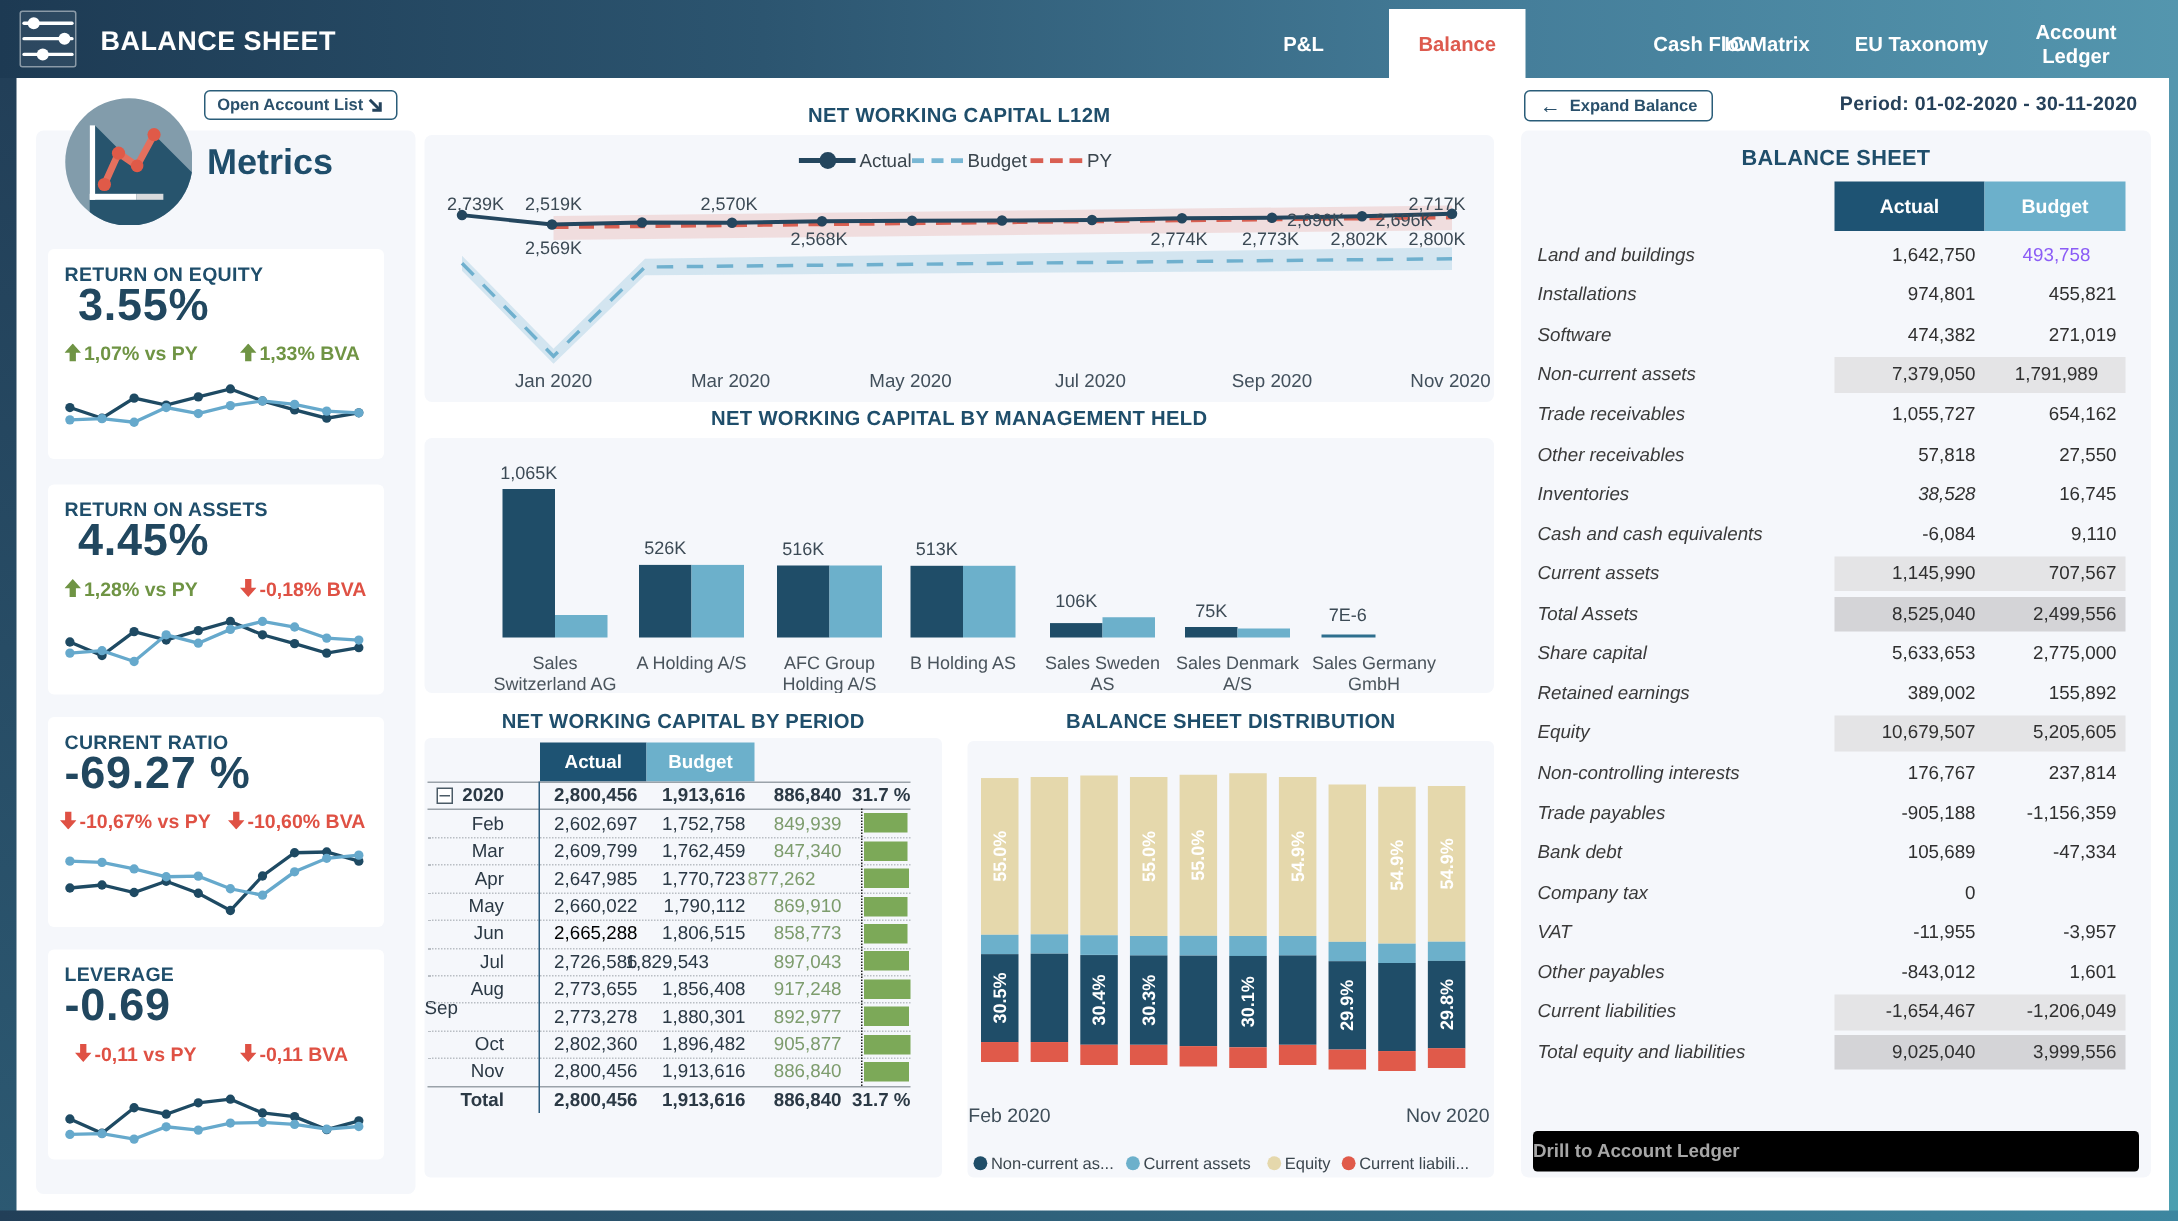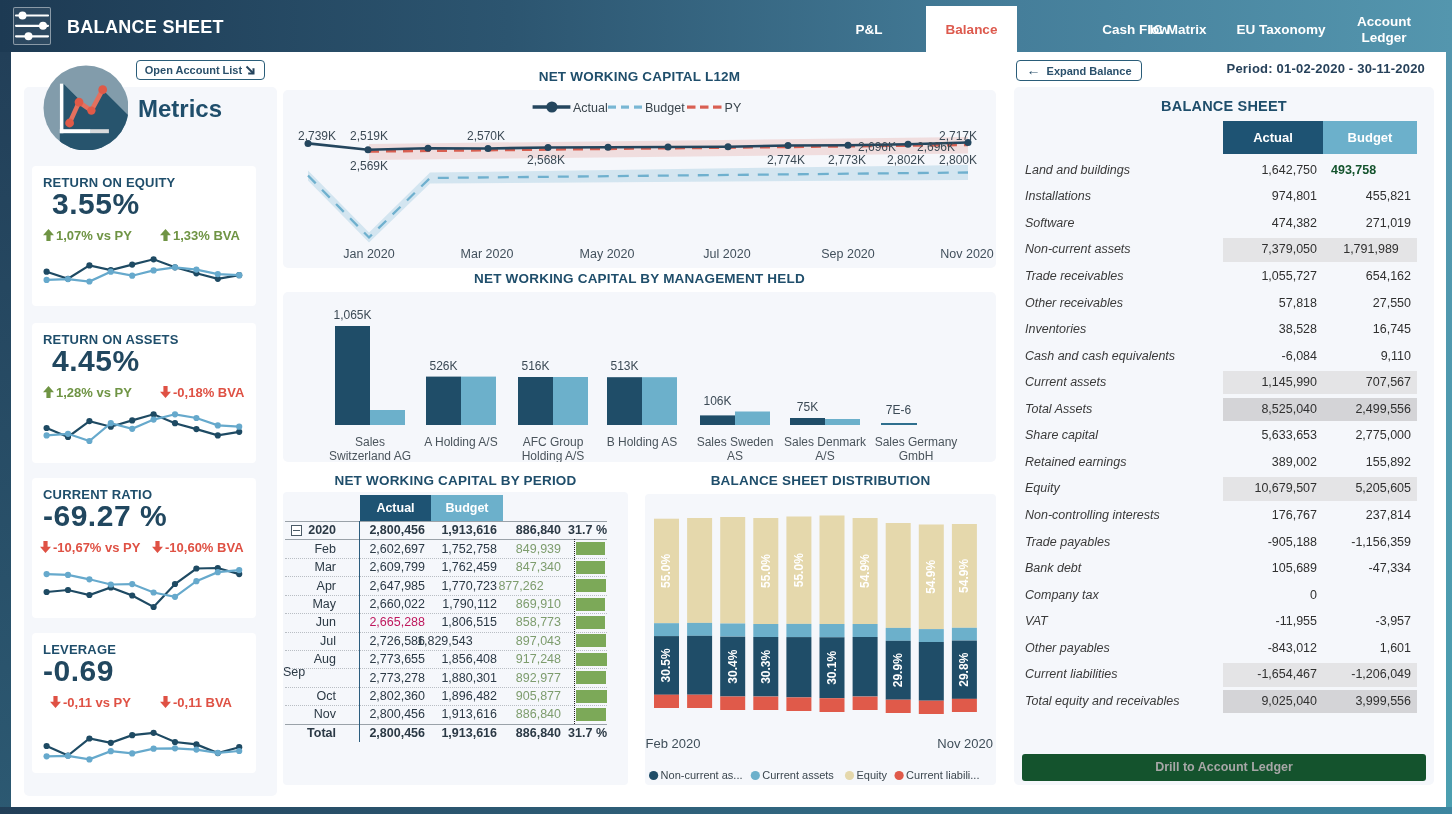--- a/index.html
+++ b/index.html
@@ -330,21 +330,21 @@
 <div class="abs num" style="left:481px;top:578.5px;width:80px;text-align:center;font-size:12.5px;font-weight:normal;color:#7d9c6d;">877,262</div>
 <div class="abs" style="left:575.5px;top:579.1px;width:30.2px;height:13px;background:#7ca958;"></div>
 <div class="abs" style="left:285px;top:576.3px;width:322px;height:0;border-top:1px dotted #b9bec4;"></div>
 <div class="abs num" style="left:283px;top:596.9px;width:53px;text-align:right;font-size:12.5px;font-weight:normal;color:#2b3945;">May</div>
 <div class="abs num" style="left:345px;top:596.9px;width:80px;text-align:right;font-size:12.5px;font-weight:normal;color:#2b3945;">2,660,022</div>
 <div class="abs num" style="left:417px;top:596.9px;width:80px;text-align:right;font-size:12.5px;font-weight:normal;color:#2b3945;">1,790,112</div>
 <div class="abs num" style="left:481px;top:596.9px;width:80px;text-align:right;font-size:12.5px;font-weight:normal;color:#7d9c6d;">869,910</div>
 <div class="abs" style="left:575.5px;top:597.5px;width:29.9px;height:13px;background:#7ca958;"></div>
 <div class="abs" style="left:285px;top:594.7px;width:322px;height:0;border-top:1px dotted #b9bec4;"></div>
 <div class="abs num" style="left:283px;top:615.3px;width:53px;text-align:right;font-size:12.5px;font-weight:normal;color:#2b3945;">Jun</div>
-<div class="abs num" style="left:345px;top:615.3px;width:80px;text-align:right;font-size:12.5px;font-weight:normal;color:#be185d;">2,665,288</div>
+<div class="abs num" style="left:345px;top:615.3px;width:80px;text-align:right;font-size:12.5px;font-weight:normal;color:#000000;">2,665,288</div>
 <div class="abs num" style="left:417px;top:615.3px;width:80px;text-align:right;font-size:12.5px;font-weight:normal;color:#2b3945;">1,806,515</div>
 <div class="abs num" style="left:481px;top:615.3px;width:80px;text-align:right;font-size:12.5px;font-weight:normal;color:#7d9c6d;">858,773</div>
 <div class="abs" style="left:575.5px;top:615.9px;width:29.6px;height:13px;background:#7ca958;"></div>
 <div class="abs" style="left:285px;top:613.1px;width:322px;height:0;border-top:1px dotted #b9bec4;"></div>
 <div class="abs num" style="left:283px;top:633.7px;width:53px;text-align:right;font-size:12.5px;font-weight:normal;color:#2b3945;">Jul</div>
 <div class="abs num" style="left:345px;top:633.7px;width:80px;text-align:right;font-size:12.5px;font-weight:normal;color:#2b3945;">2,726,586</div>
 <div class="abs num" style="left:417px;top:633.7px;width:80px;font-size:12.5px;font-weight:normal;color:#2b3945;">1,829,543</div>
 <div class="abs num" style="left:481px;top:633.7px;width:80px;text-align:right;font-size:12.5px;font-weight:normal;color:#7d9c6d;">897,043</div>
 <div class="abs" style="left:575.5px;top:634.3px;width:30.9px;height:13px;background:#7ca958;"></div>
 <div class="abs" style="left:285px;top:631.5px;width:322px;height:0;border-top:1px dotted #b9bec4;"></div>
@@ -449,39 +449,39 @@
     <text x="261.1" y="285.3" font-size="11" fill="#3b464e">Current liabili...</text>
   </svg>
 <div class="btn" style="left:1016px;top:60px;width:126px;height:21px;"><span style="font-size:14px;line-height:0;position:relative;top:-1px;">←</span>&nbsp;&nbsp;Expand Balance</div>
 <div class="abs num" style="left:1125px;top:61px;width:300px;text-align:right;font-size:13px;font-weight:bold;color:#26415a;letter-spacing:0.2px;">Period: 01-02-2020 - 30-11-2020</div>
 <div class="panel" style="left:1014px;top:87px;width:420px;height:698px;"></div>
 <div class="charttitle" style="left:1014px;top:98px;width:420px;font-size:14.5px;">BALANCE SHEET</div>
 <div class="abs" style="left:1223px;top:121px;width:100px;height:33px;background:#1e5373;color:#fff;font-size:13px;font-weight:bold;text-align:center;line-height:33px;">Actual</div>
 <div class="abs" style="left:1323px;top:121px;width:94px;height:33px;background:#6cb0cb;color:#fff;font-size:13px;font-weight:bold;text-align:center;line-height:33px;">Budget</div>
 <div class="abs" style="left:1025px;top:162.8px;font-size:12.5px;font-style:italic;color:#3a3a3a;">Land and buildings</div>
 <div class="abs num" style="left:1237px;top:162.8px;width:80px;text-align:right;font-size:12.5px;color:#303030;">1,642,750</div>
-<div class="abs num" style="left:1331px;top:162.8px;width:80px;text-align:left;font-size:12.5px;color:#14532d;font-weight:bold;">493,758</div>
+<div class="abs num" style="left:1331px;top:162.8px;width:80px;text-align:center;font-size:12.5px;color:#8b5cf6;">493,758</div>
 <div class="abs" style="left:1025px;top:189.3px;font-size:12.5px;font-style:italic;color:#3a3a3a;">Installations</div>
 <div class="abs num" style="left:1237px;top:189.3px;width:80px;text-align:right;font-size:12.5px;color:#303030;">974,801</div>
 <div class="abs num" style="left:1331px;top:189.3px;width:80px;text-align:right;font-size:12.5px;color:#303030;">455,821</div>
 <div class="abs" style="left:1025px;top:215.9px;font-size:12.5px;font-style:italic;color:#3a3a3a;">Software</div>
 <div class="abs num" style="left:1237px;top:215.9px;width:80px;text-align:right;font-size:12.5px;color:#303030;">474,382</div>
 <div class="abs num" style="left:1331px;top:215.9px;width:80px;text-align:right;font-size:12.5px;color:#303030;">271,019</div>
 <div class="abs" style="left:1223px;top:238.2px;width:194px;height:23.6px;background:#e4e4e6;"></div>
 <div class="abs" style="left:1025px;top:242.4px;font-size:12.5px;font-style:italic;color:#3a3a3a;">Non-current assets</div>
 <div class="abs num" style="left:1237px;top:242.4px;width:80px;text-align:right;font-size:12.5px;color:#303030;">7,379,050</div>
 <div class="abs num" style="left:1331px;top:242.4px;width:80px;text-align:center;font-size:12.5px;color:#303030;">1,791,989</div>
 <div class="abs" style="left:1025px;top:269.0px;font-size:12.5px;font-style:italic;color:#3a3a3a;">Trade receivables</div>
 <div class="abs num" style="left:1237px;top:269.0px;width:80px;text-align:right;font-size:12.5px;color:#303030;">1,055,727</div>
 <div class="abs num" style="left:1331px;top:269.0px;width:80px;text-align:right;font-size:12.5px;color:#303030;">654,162</div>
 <div class="abs" style="left:1025px;top:295.5px;font-size:12.5px;font-style:italic;color:#3a3a3a;">Other receivables</div>
 <div class="abs num" style="left:1237px;top:295.5px;width:80px;text-align:right;font-size:12.5px;color:#303030;">57,818</div>
 <div class="abs num" style="left:1331px;top:295.5px;width:80px;text-align:right;font-size:12.5px;color:#303030;">27,550</div>
 <div class="abs" style="left:1025px;top:322.1px;font-size:12.5px;font-style:italic;color:#3a3a3a;">Inventories</div>
-<div class="abs num" style="left:1237px;top:322.1px;width:80px;text-align:right;font-size:12.5px;color:#303030;">38,528</div>
+<div class="abs num" style="left:1237px;top:322.1px;width:80px;text-align:right;font-size:12.5px;color:#303030;font-style:italic;">38,528</div>
 <div class="abs num" style="left:1331px;top:322.1px;width:80px;text-align:right;font-size:12.5px;color:#303030;">16,745</div>
 <div class="abs" style="left:1025px;top:348.6px;font-size:12.5px;font-style:italic;color:#3a3a3a;">Cash and cash equivalents</div>
 <div class="abs num" style="left:1237px;top:348.6px;width:80px;text-align:right;font-size:12.5px;color:#303030;">-6,084</div>
 <div class="abs num" style="left:1331px;top:348.6px;width:80px;text-align:right;font-size:12.5px;color:#303030;">9,110</div>
 <div class="abs" style="left:1223px;top:370.9px;width:194px;height:23.6px;background:#e4e4e6;"></div>
 <div class="abs" style="left:1025px;top:375.2px;font-size:12.5px;font-style:italic;color:#3a3a3a;">Current assets</div>
 <div class="abs num" style="left:1237px;top:375.2px;width:80px;text-align:right;font-size:12.5px;color:#303030;">1,145,990</div>
 <div class="abs num" style="left:1331px;top:375.2px;width:80px;text-align:right;font-size:12.5px;color:#303030;">707,567</div>
 <div class="abs" style="left:1223px;top:397.5px;width:194px;height:23.6px;background:#d4d4d7;"></div>
 <div class="abs" style="left:1025px;top:401.7px;font-size:12.5px;font-style:italic;color:#3a3a3a;">Total Assets</div>
@@ -512,15 +512,15 @@
 <div class="abs num" style="left:1237px;top:614.1px;width:80px;text-align:right;font-size:12.5px;color:#303030;">-11,955</div>
 <div class="abs num" style="left:1331px;top:614.1px;width:80px;text-align:right;font-size:12.5px;color:#303030;">-3,957</div>
 <div class="abs" style="left:1025px;top:640.7px;font-size:12.5px;font-style:italic;color:#3a3a3a;">Other payables</div>
 <div class="abs num" style="left:1237px;top:640.7px;width:80px;text-align:right;font-size:12.5px;color:#303030;">-843,012</div>
 <div class="abs num" style="left:1331px;top:640.7px;width:80px;text-align:right;font-size:12.5px;color:#303030;">1,601</div>
 <div class="abs" style="left:1223px;top:663.0px;width:194px;height:23.6px;background:#e4e4e6;"></div>
 <div class="abs" style="left:1025px;top:667.2px;font-size:12.5px;font-style:italic;color:#3a3a3a;">Current liabilities</div>
 <div class="abs num" style="left:1237px;top:667.2px;width:80px;text-align:right;font-size:12.5px;color:#303030;">-1,654,467</div>
 <div class="abs num" style="left:1331px;top:667.2px;width:80px;text-align:right;font-size:12.5px;color:#303030;">-1,206,049</div>
 <div class="abs" style="left:1223px;top:689.5px;width:194px;height:23.6px;background:#d4d4d7;"></div>
-<div class="abs" style="left:1025px;top:693.8px;font-size:12.5px;font-style:italic;color:#3a3a3a;">Total equity and receivables</div>
+<div class="abs" style="left:1025px;top:693.8px;font-size:12.5px;font-style:italic;color:#3a3a3a;">Total equity and liabilities</div>
 <div class="abs num" style="left:1237px;top:693.8px;width:80px;text-align:right;font-size:12.5px;color:#303030;">9,025,040</div>
 <div class="abs num" style="left:1331px;top:693.8px;width:80px;text-align:right;font-size:12.5px;color:#303030;">3,999,556</div>
-<div class="abs" style="left:1022px;top:754px;width:404px;height:27px;background:#14532d;border-radius:3px;text-align:center;line-height:27px;font-size:12.5px;font-weight:bold;color:#a7a7a7;">Drill to Account Ledger</div>
+<div class="abs" style="left:1022px;top:754px;width:404px;height:27px;background:#000000;border-radius:3px;text-align:left;line-height:27px;font-size:12.5px;font-weight:bold;color:#a7a7a7;">Drill to Account Ledger</div>
 </body></html>

